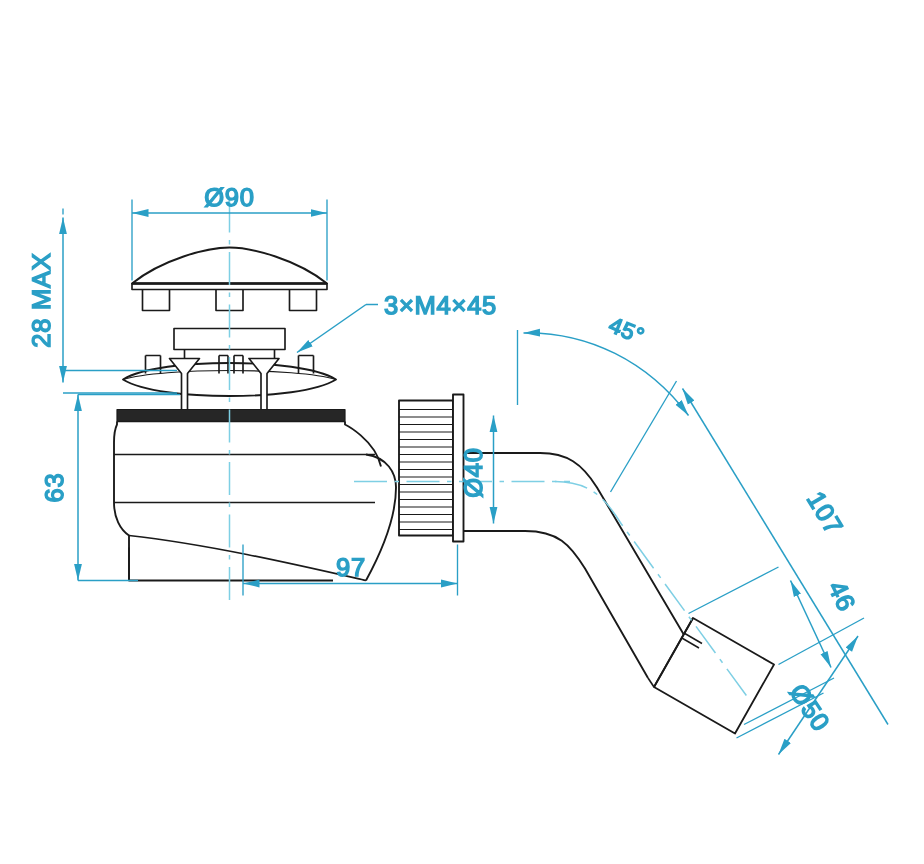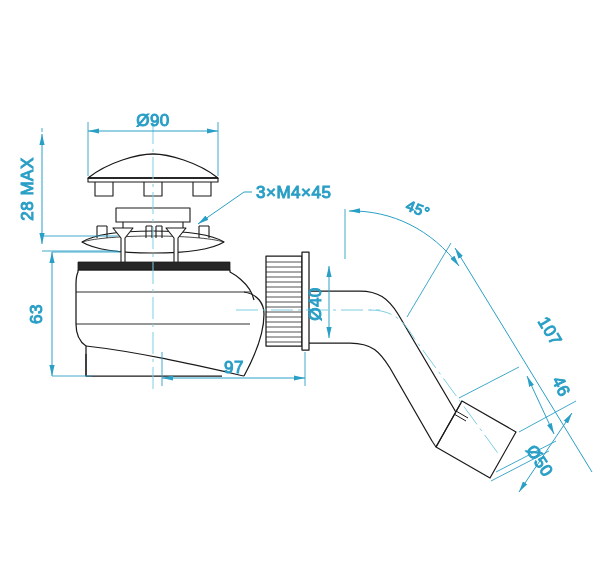--- a/index.html
+++ b/index.html
@@ -11,21 +11,21 @@
   body {
     width: 616px;
     height: 576px;
     font-family: "Liberation Sans", sans-serif;
     overflow: hidden;
     position: relative;
   }
   #drawing-root {
     position: absolute;
     left: 0;
-    top: 4px;
+    top: 15px;
     width: 616px;
     height: 464px;
   }
   svg#cad {
     display: block;
     width: 616px;
     height: 576px;
     background: #ffffff;
   }
   .dim-text {

